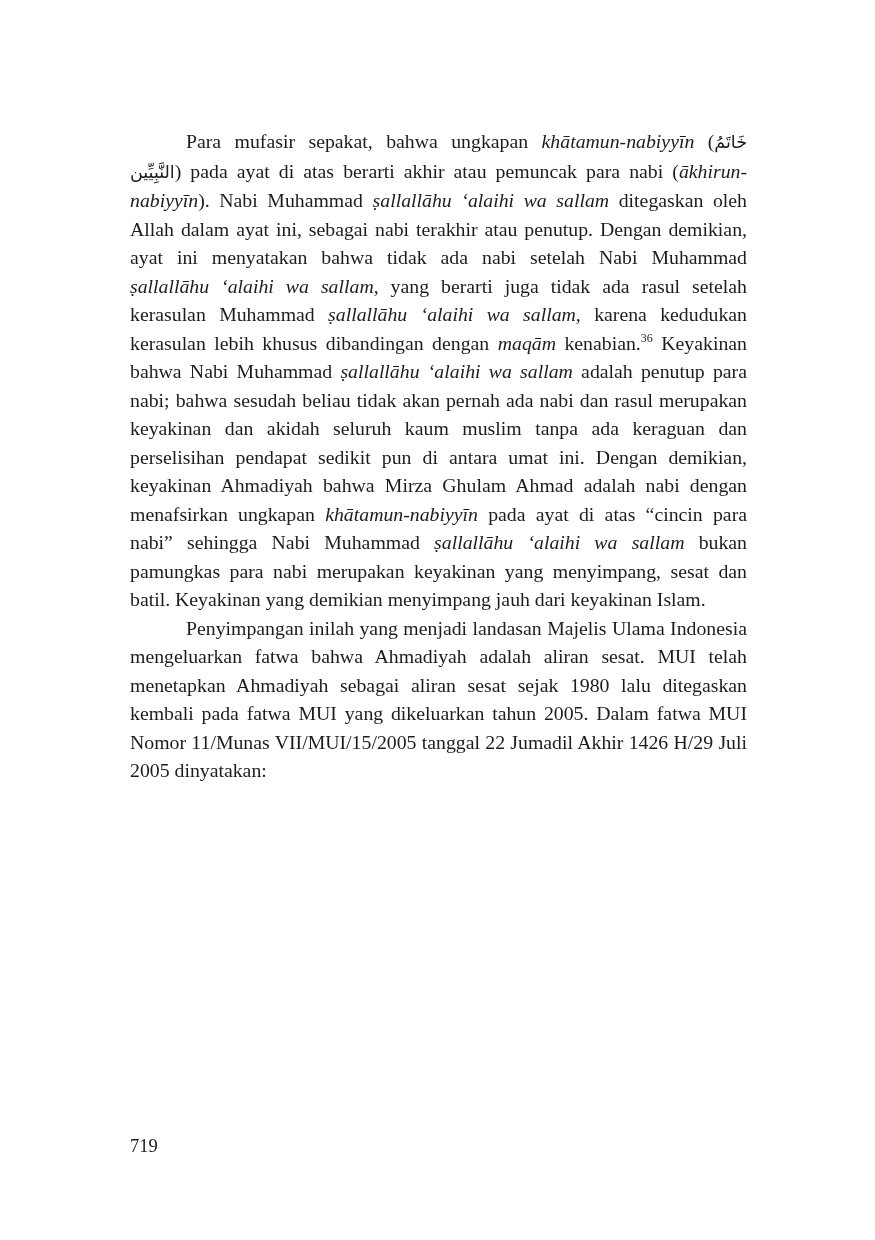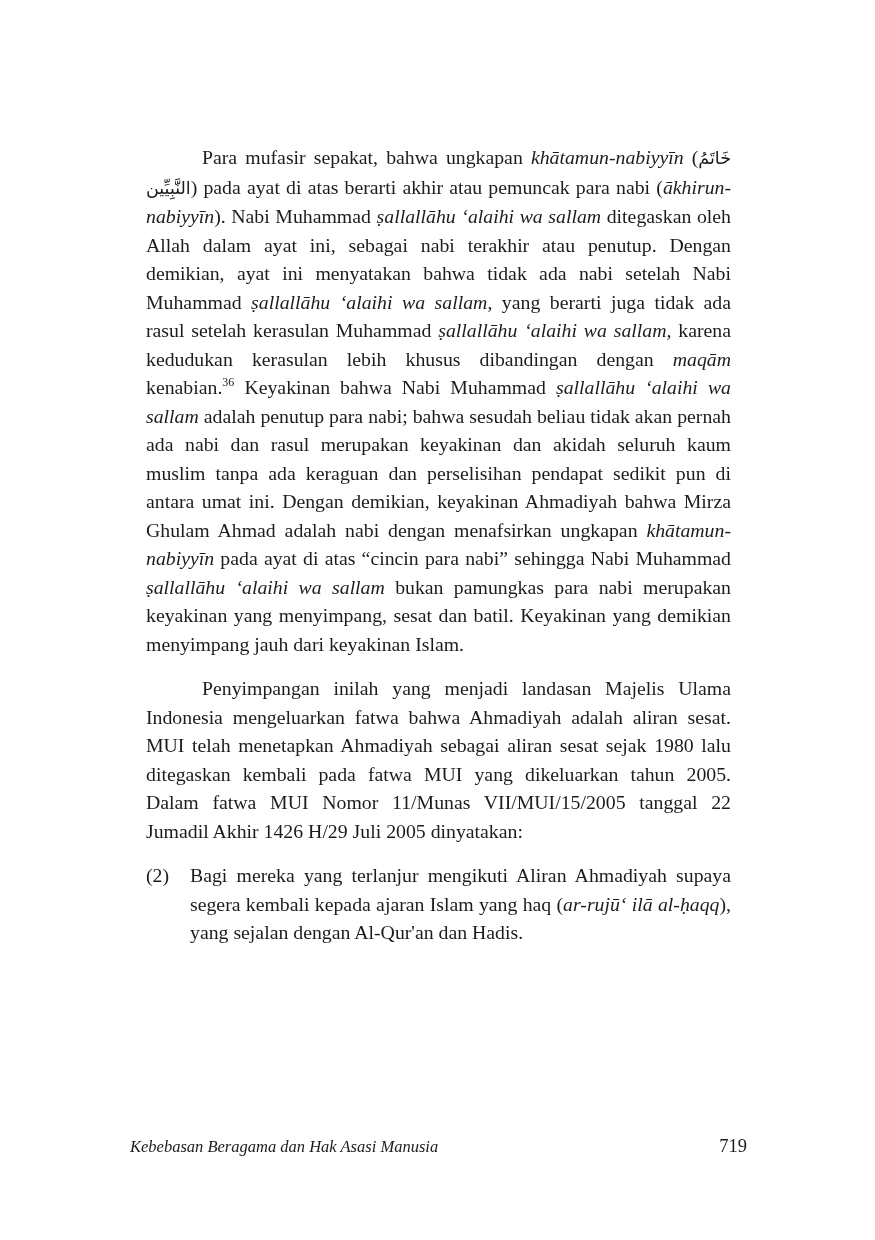--- a/index.html
+++ b/index.html
@@ -13,21 +13,21 @@
     position: relative;
     width: 875px; height: 1240px;
     background: #ffffff;
     overflow: hidden;
   }
   .text-block {
     position: absolute;
     left: 130px; top: 127px; width: 617px;
   }
   .block {
-    margin: 16px;
+    margin: 0;
     font-size: 19.8px;
     line-height: 28.5px;
     text-align: justify;
   }
   .para.indent { text-indent: 56px; }
   .list-item { padding-left: 44px; text-indent: -44px; }
   .marker { display: inline-block; width: 44px; text-indent: 0; }
   .seg-i { font-style: italic; }
   sup.seg-sup { font-size: 12px; vertical-align: super; line-height: 0; }
   .seg-ar {
@@ -46,19 +46,17 @@
   .footer-title { font-style: italic; font-size: 16.5px; }
   .page-number { font-size: 18.5px; }
 </style>
 </head>
 <body>
 
 <div class="page">
   <main class="text-block">
       <p class="block para indent"><span class="seg-n">Para mufasir sepakat, bahwa ungkapan </span><span class="seg-i">khātamun-nabiyyīn</span><span class="seg-n"> (</span><span class="seg-ar">خَاتَمُ النَّبِيِّين</span><span class="seg-n">) pada ayat di atas berarti akhir atau pemuncak para nabi (</span><span class="seg-i">ākhirun-nabiyyīn</span><span class="seg-n">). Nabi Muhammad </span><span class="seg-i">ṣallallāhu ‘alaihi wa sallam</span><span class="seg-n"> ditegaskan oleh Allah dalam ayat ini, sebagai nabi terakhir atau penutup. Dengan demikian, ayat ini menyatakan bahwa tidak ada nabi setelah Nabi Muhammad </span><span class="seg-i">ṣallallāhu ‘alaihi wa sallam</span><span class="seg-n">, yang berarti juga tidak ada rasul setelah kerasulan Muhammad </span><span class="seg-i">ṣallallāhu ‘alaihi wa sallam,</span><span class="seg-n"> karena kedudukan kerasulan lebih khusus dibandingan dengan </span><span class="seg-i">maqām</span><span class="seg-n"> kenabian.</span><sup class="seg-sup">36</sup><span class="seg-n"> Keyakinan bahwa Nabi Muhammad </span><span class="seg-i">ṣallallāhu ‘alaihi wa sallam</span><span class="seg-n"> adalah penutup para nabi; bahwa sesudah beliau tidak akan pernah ada nabi dan rasul merupakan keyakinan dan akidah seluruh kaum muslim tanpa ada keraguan dan perselisihan pendapat sedikit pun di antara umat ini. Dengan demikian, keyakinan Ahmadiyah bahwa Mirza Ghulam Ahmad adalah nabi dengan menafsirkan ungkapan </span><span class="seg-i">khātamun-nabiyyīn</span><span class="seg-n"> pada ayat di atas “cincin para nabi” sehingga Nabi Muhammad </span><span class="seg-i">ṣallallāhu ‘alaihi wa sallam</span><span class="seg-n"> bukan pamungkas para nabi merupakan keyakinan yang menyimpang, sesat dan batil. Keyakinan yang demikian menyimpang jauh dari keyakinan Islam.</span></p>
       <p class="block para indent"><span class="seg-n">Penyimpangan inilah yang menjadi landasan Majelis Ulama Indonesia mengeluarkan fatwa bahwa Ahmadiyah adalah aliran sesat. MUI telah menetapkan Ahmadiyah sebagai aliran sesat sejak 1980 lalu ditegaskan kembali pada fatwa MUI yang dikeluarkan tahun 2005. Dalam fatwa MUI Nomor 11/Munas VII/MUI/15/2005 tanggal 22 Jumadil Akhir 1426 H/29 Juli 2005 dinyatakan:</span></p>
-      <p class="block list-item"><span class="marker">(2)</span><span class="seg-n">Bagi mereka yang terlanjur mengikuti Aliran Ahmadiyah supaya segera kembali kepada ajaran Islam yang haq (</span><span class="seg-i">ar-rujū‘ ilā al-ḥaqq</span><span class="seg-n">), yang sejalan dengan Al-Qur'an dan Hadis.</span></p>
     </main>
   <footer class="page-footer">
-    <span class="footer-title">Kebebasan Beragama dan Hak Asasi Manusia</span>
     <span class="page-number">719</span>
   </footer>
 </div>
 
 </body></html>

